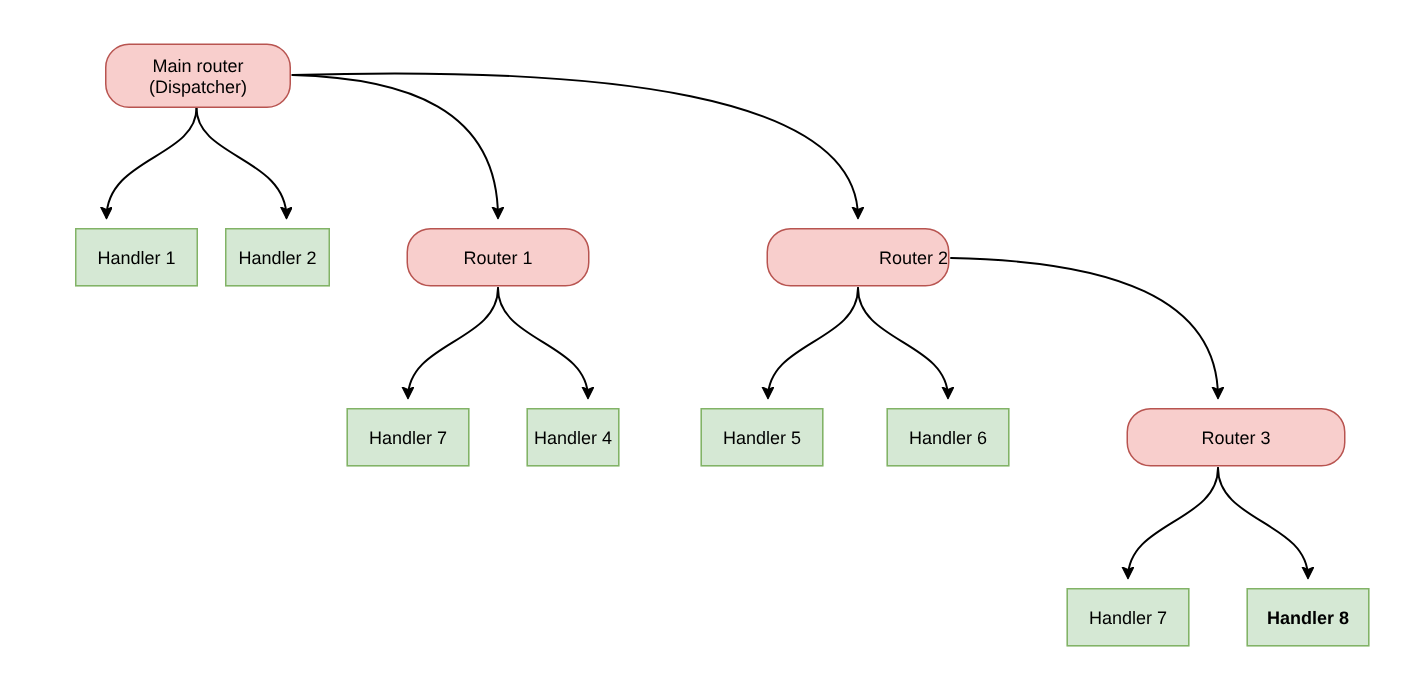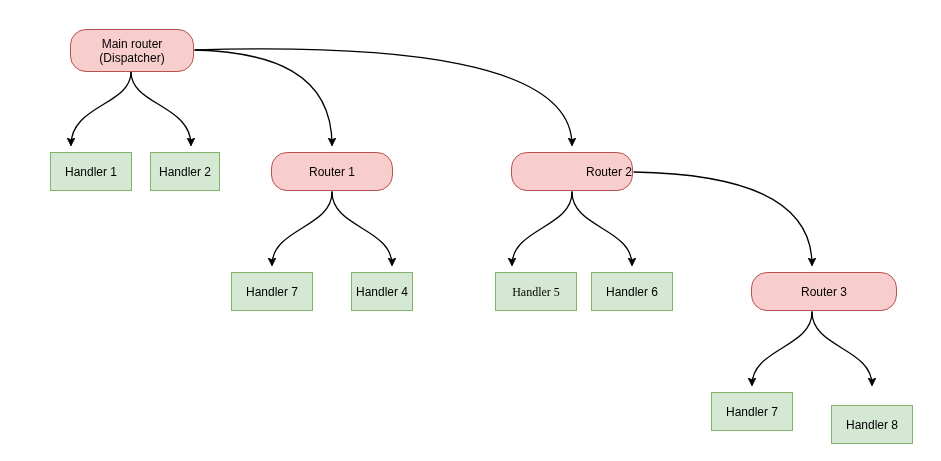--- a/index.html
+++ b/index.html
@@ -78,20 +78,20 @@
 
   <div id="nodes-group">
       <div class="node router" style="left: 70px; top: 29px; width: 124px; height: 43px;"><span class="node-label">Main router
 (Dispatcher)</span></div>
       <div class="node handler" style="left: 30px; top: 152px; width: 82px; height: 39px; margin-left: 20px;"><span class="node-label">Handler 1</span></div>
       <div class="node handler" style="left: 150px; top: 152px; width: 70px; height: 39px;"><span class="node-label">Handler 2</span></div>
       <div class="node router" style="left: 271px; top: 152px; width: 122px; height: 39px;"><span class="node-label">Router 1</span></div>
       <div class="node router" style="left: 511px; top: 152px; width: 122px; height: 39px; justify-content: flex-end;"><span class="node-label">Router 2</span></div>
       <div class="node handler" style="left: 231px; top: 272px; width: 82px; height: 39px;"><span class="node-label">Handler 7</span></div>
       <div class="node handler" style="left: 351px; top: 272px; width: 62px; height: 39px;"><span class="node-label">Handler 4</span></div>
-      <div class="node handler" style="left: 495px; top: 272px; width: 82px; height: 39px; font-family: Liberation Serif, serif;"><span class="node-label">Handler 5</span></div>
+      <div class="node handler" style="left: 467px; top: 272px; width: 82px; height: 39px;"><span class="node-label">Handler 5</span></div>
       <div class="node handler" style="left: 591px; top: 272px; width: 82px; height: 39px;"><span class="node-label">Handler 6</span></div>
       <div class="node router" style="left: 751px; top: 272px; width: 146px; height: 39px;"><span class="node-label">Router 3</span></div>
       <div class="node handler" style="left: 711px; top: 392px; width: 82px; height: 39px;"><span class="node-label">Handler 7</span></div>
-      <div class="node handler" style="left: 831px; top: 405px; width: 82px; height: 39px;"><span class="node-label">Handler 8</span></div>
+      <div class="node handler" style="left: 831px; top: 392px; width: 82px; height: 39px; font-weight: bold;"><span class="node-label">Handler 8</span></div>
     </div>
 
 </div>
 
 </body></html>

